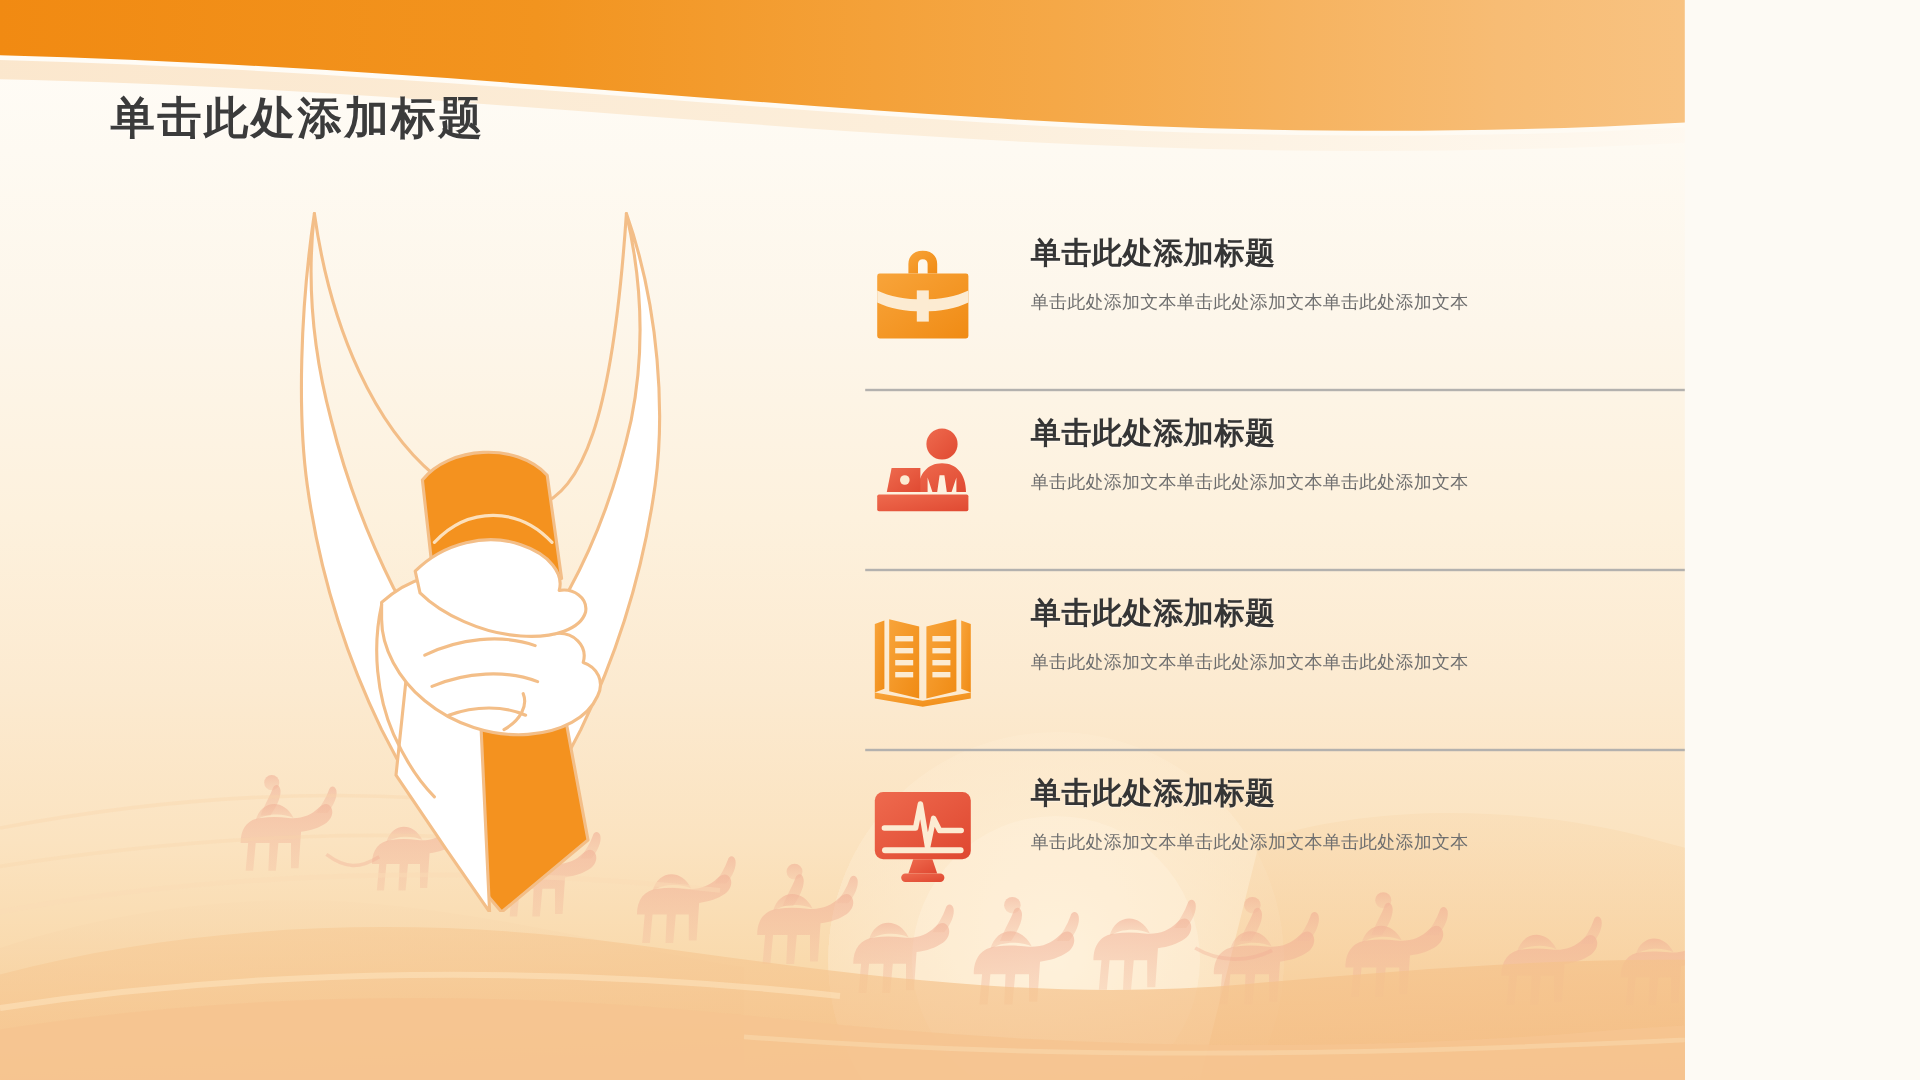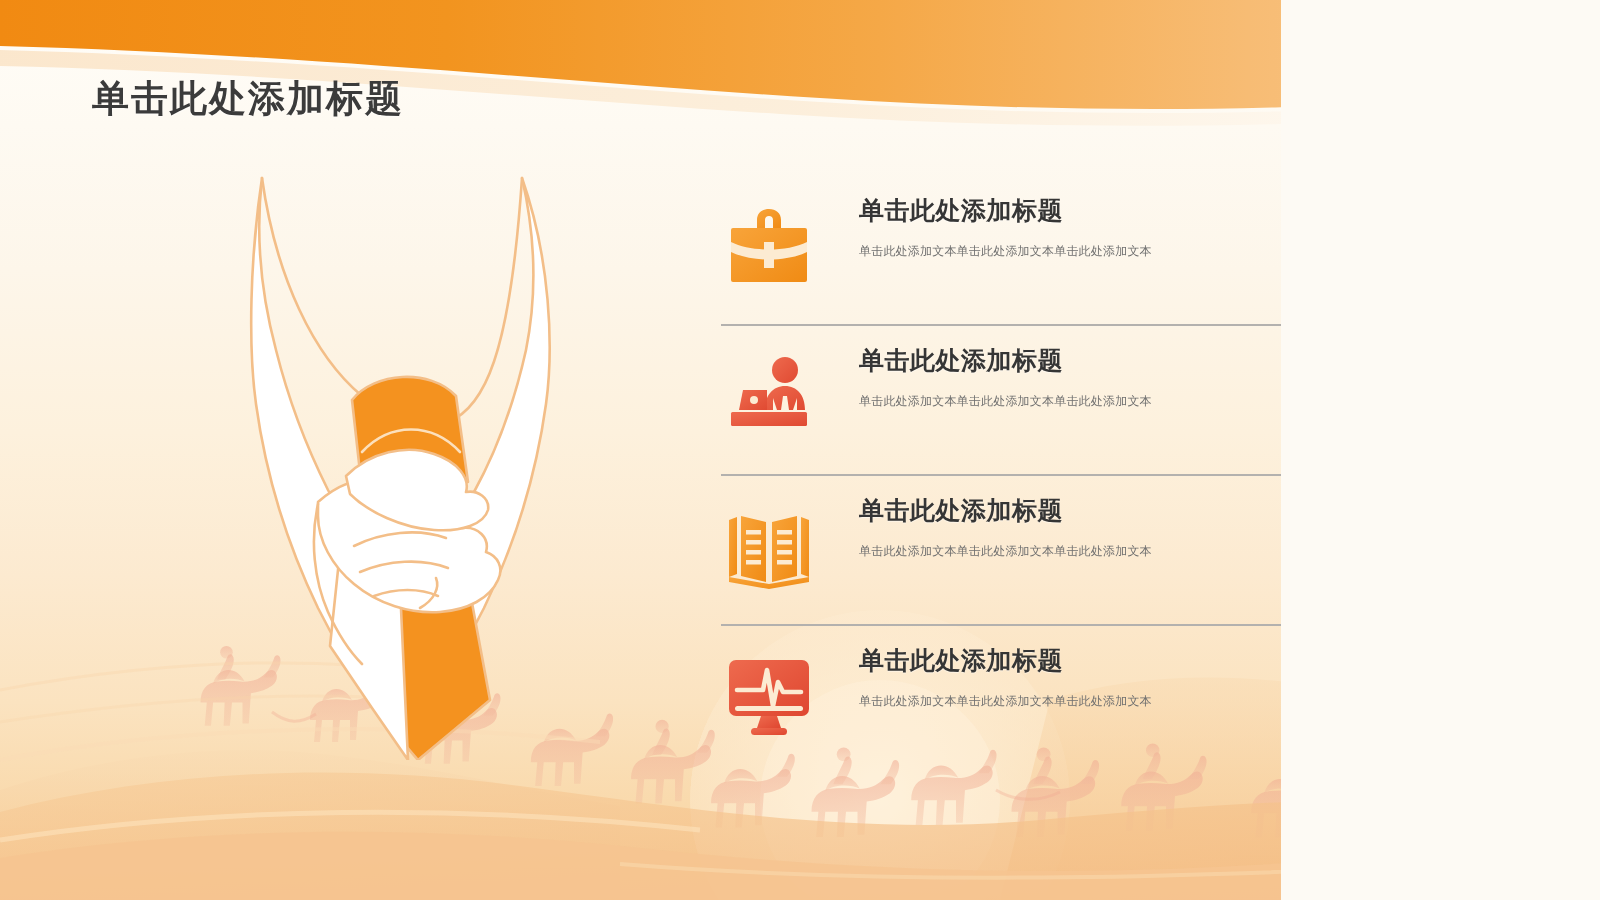--- a/index.html
+++ b/index.html
@@ -2,21 +2,21 @@
 <html><head>
 <meta charset="utf-8">
 <style>
   * { margin:0; padding:0; box-sizing:border-box; }
   html,body{ width:1600px; height:900px; }
   body{
     font-family:"Liberation Sans","DejaVu Sans",sans-serif;
     overflow:hidden; background:#fdfaf4;
   }
   #slide{
-    position:relative; width:1281px; height:900px; overflow:hidden;
+    position:relative; width:1404px; height:900px; overflow:hidden;
     background:linear-gradient(180deg,
       #fffdf9 0%,
       #fefaf2 14%,
       #fdf6ea 30%,
       #fdf1dd 48%,
       #fcead0 64%,
       #fbe3c0 78%,
       #f9d9ab 90%,
       #f8cf98 100%);
   }
@@ -53,21 +53,21 @@
     display:flex; align-items:center; justify-content:center;
   }
   .row .iconbox svg{ display:block; }
   .row .txt{ margin-left:42px; padding-top:18px; }
   .row .rtitle{
     font-size:25px; font-weight:bold; color:#353535;
     letter-spacing:.5px; white-space:nowrap;
     text-shadow:0 1px 1px rgba(255,255,255,.5);
   }
   .row .rbody{
-    margin-top:16px; font-size:12px; color:#6f6f6f;
+    margin-top:16px; font-size:15px; color:#6f6f6f;
     letter-spacing:.2px; white-space:nowrap;text-align:center;
   }
   .divider{
     position:absolute; left:16px; right:6px; bottom:0;
     height:2px; background:#b3b1ae;
   }
 </style>
 </head>
 <body>
 

